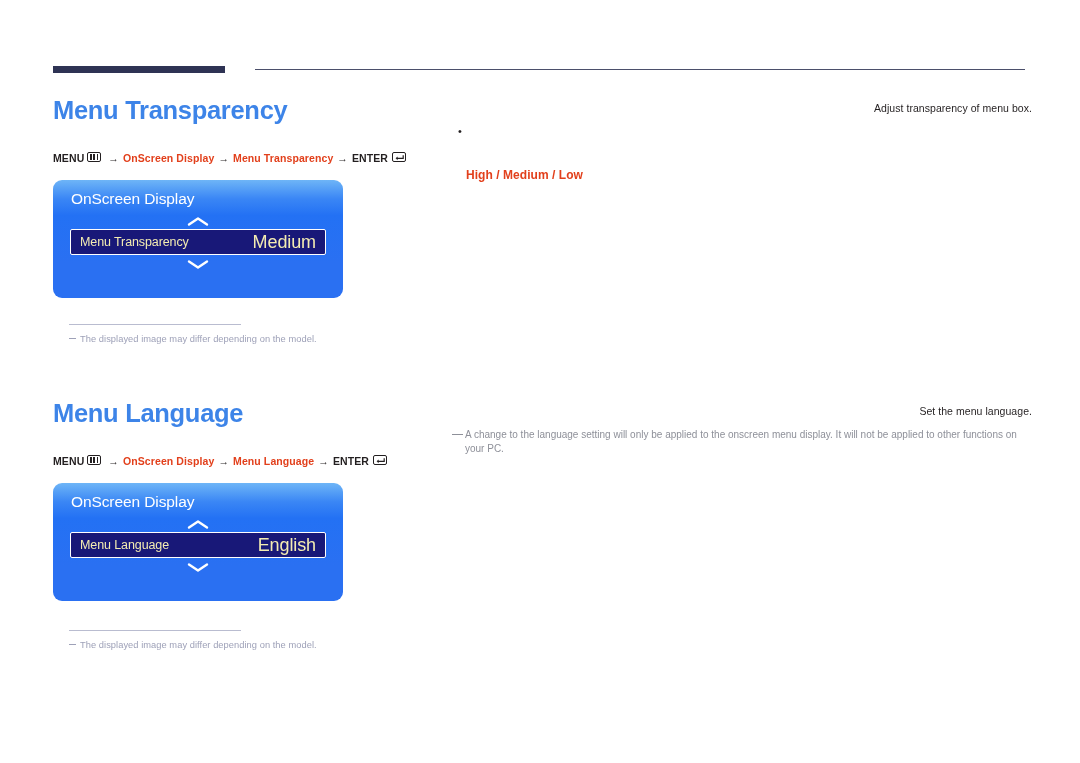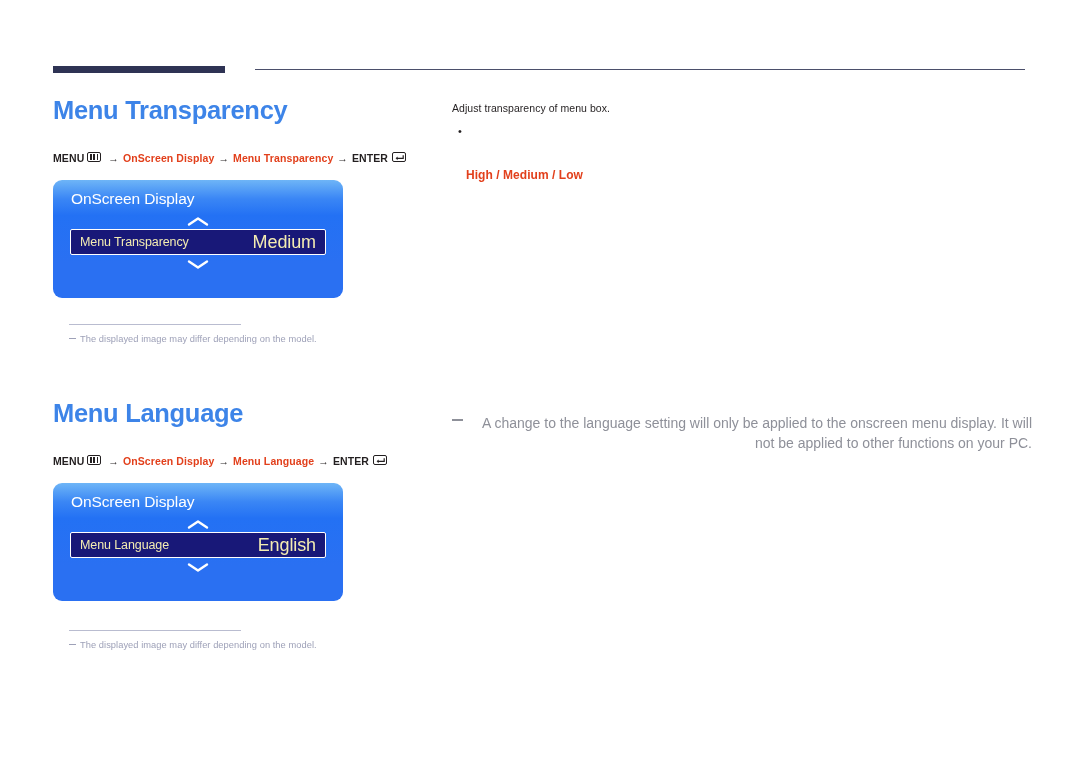--- a/index.html
+++ b/index.html
@@ -222,20 +222,21 @@
   .rightcol {
     position: absolute;
     left: 452px;
     width: 580px;
   }
   .rc-lead {
     font-size: 10.5px;
     color: #231f20;
     letter-spacing: 0.05px;
     line-height: 1.4;
+    text-align: right;
   }
   .rc-bullets {
     margin-top: 8px;
     display: flex;
     align-items: flex-start;
   }
   .rc-bullet-dot {
     width: 14px;
     flex: 0 0 14px;
     text-align: left;
@@ -250,24 +251,23 @@
     font-weight: bold;
     color: #e2401c;
     letter-spacing: 0.05px;
     line-height: 1.3;
     margin-top: 44px;
   }
   .rc-note {
     margin-top: 9px;
     display: flex;
     align-items: flex-start;
-    font-size: 14px;
+    font-size: 10px;
     color: #8e9099;
     line-height: 1.45;
-    text-align: right;
   }
   .rc-note-dash {
     flex: 0 0 11px;
     width: 11px;
     margin-top: 6px;
     height: 1.6px;
     background: #8e9099;
   }
   .rc-note-text {
     padding-left: 2px;
@@ -382,20 +382,21 @@
           </svg>
       </div>
     </div>
 
     <div class="foot" style="top:231px;">
       <div class="foot-rule"></div>
       <div class="foot-text"><span class="foot-dash"></span><span>The displayed image may differ depending on the model.</span></div>
     </div>
 
     <div class="rightcol" style="top:5px;">
+      <div class="rc-lead">Set the menu language.</div>
       <div class="rc-note">
         <span class="rc-note-dash"></span>
         <span class="rc-note-text">A change to the language setting will only be applied to the onscreen menu display. It will not be applied to other functions on your PC.</span>
       </div>
     </div>
   </div>
 
 </div>
 
 </body></html>

